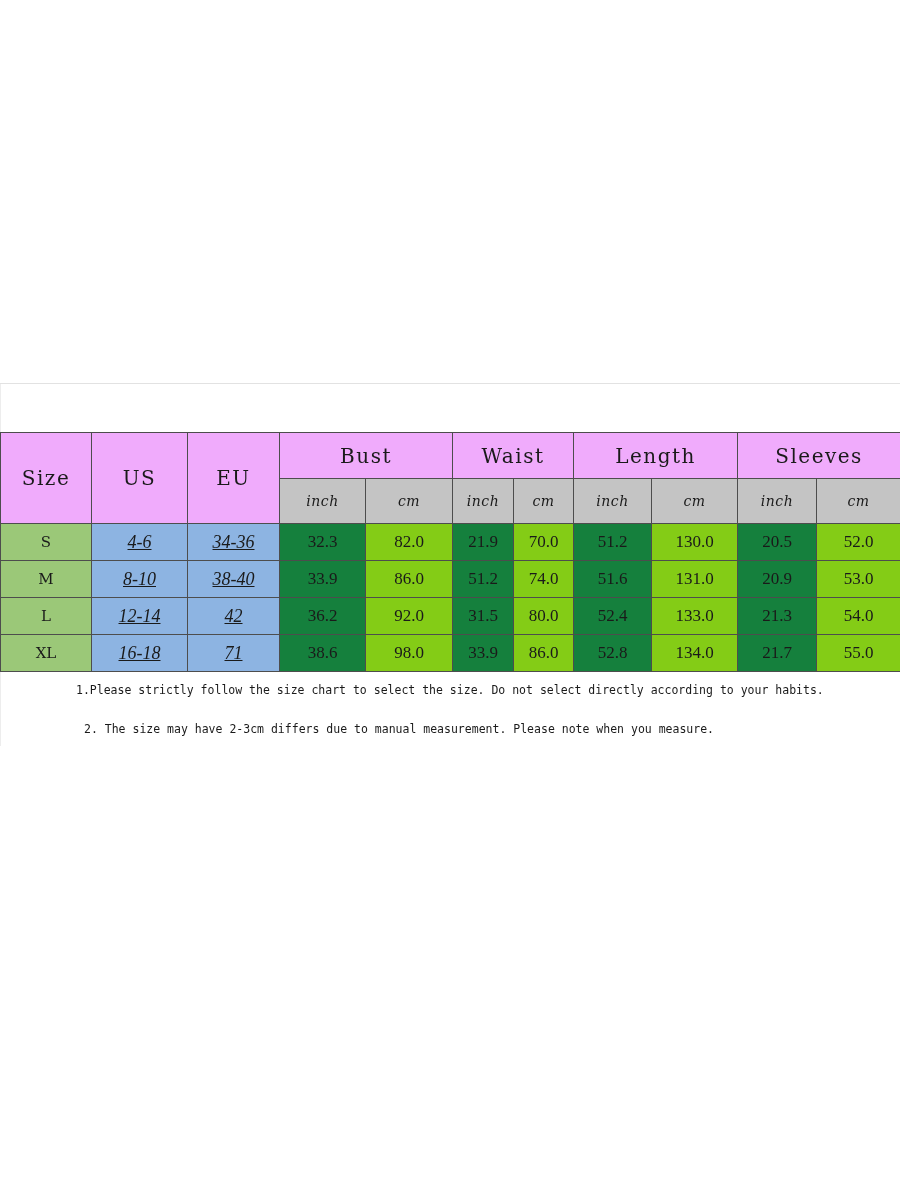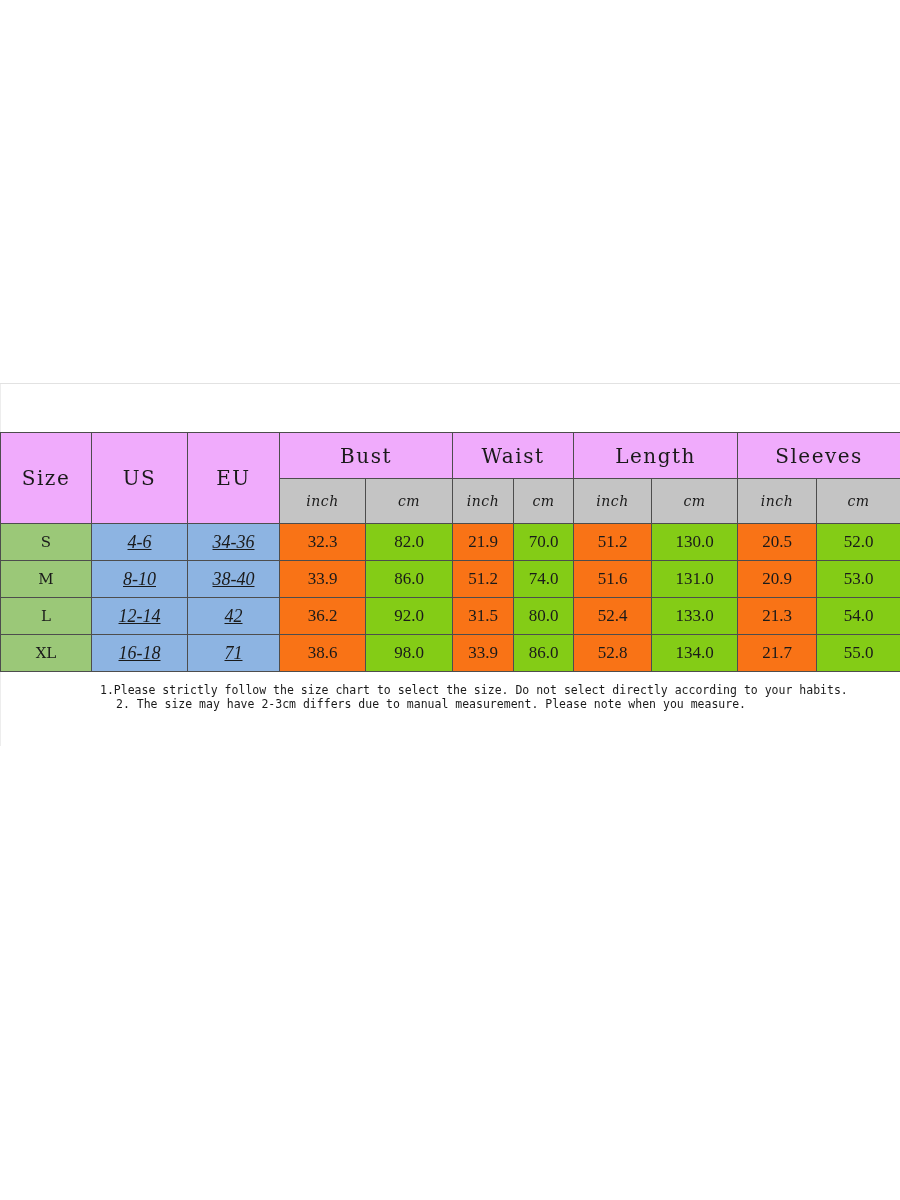--- a/index.html
+++ b/index.html
@@ -89,42 +89,43 @@
   }
   .c-us, .c-eu {
     background: #8db4e2;
     font-family: "Liberation Serif", serif;
     font-style: italic;
     font-weight: bold;
     font-size: 18px;
     text-decoration: underline;
   }
   .c-inch {
-    background: #f97316;
+    background: #15803d;
     font-size: 17px;
     margin-top: 12px;
   }
   .c-cm {
     background: #84cc16;
     font-size: 17px;
   }
 
   
   .notes {
     margin-top: 12px;
     font-family: "DejaVu Sans Mono", monospace;
     font-size: 11.5px;
     color: #1a1a1a;
     line-height: 1.2;
   }
   .note-1 {
-    padding-left: 100px;
+    padding-left: 76px;
   }
   .note-2 {
-    padding-left: 116px;
+    padding-left: 84px;
+    margin-top: 25px;
   }
 </style>
 </head>
 <body>
 
 <div class="top-rule"></div>
 <div class="left-rule"></div>
 
 <div class="sheet">
 

